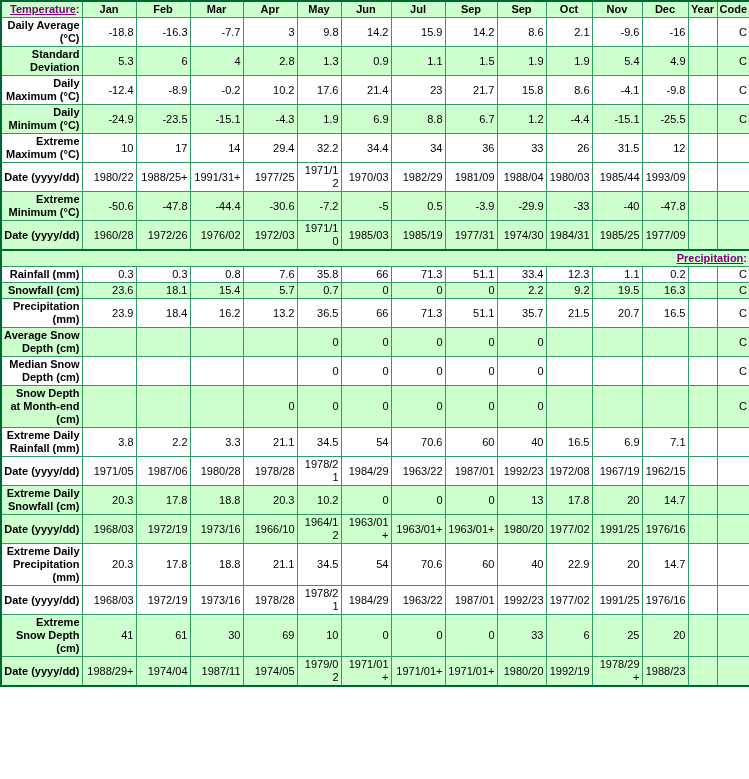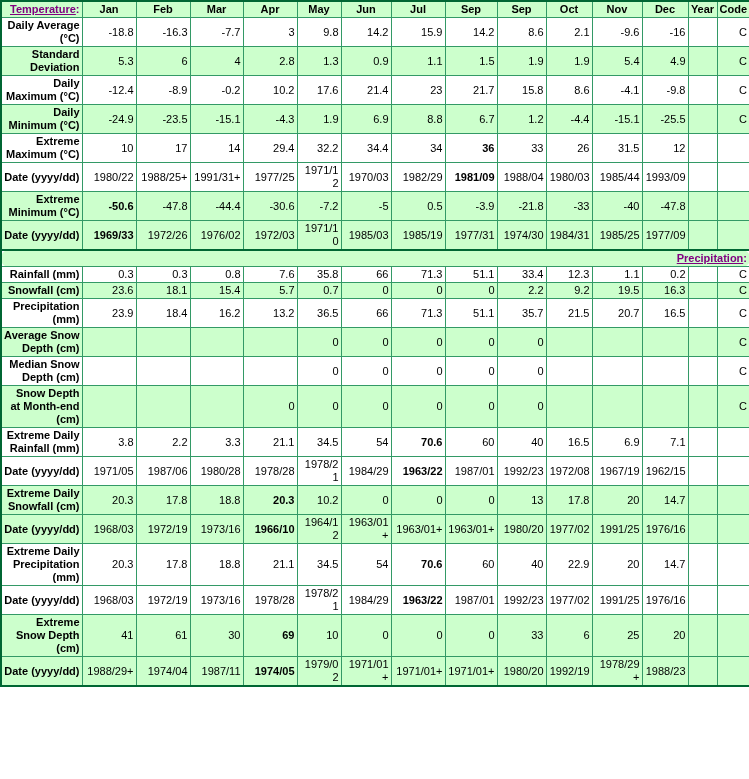--- a/index.html
+++ b/index.html
@@ -35,21 +35,21 @@
     color: #0000cc;
     font-weight: bold;
     text-align: center;
     font-size: 12px;
     margin-top: 14px;
   }
   td.val {
     text-align: right;
     padding-right: 3px;
   }
-  td.b { font-weight: bold; }
+  td.b { font-weight: normal; }
   td.sec { font-size: 12px; }
   .seclink {
     color: #800080;
     font-weight: bold;
     text-decoration: underline;
   }
   .seccolon {
     color: #800080;
     font-weight: bold;
   }
@@ -199,30 +199,30 @@
       <tr class="g">
         <td class="lab">Extreme Minimum (°C)</td>
         <td class="val b">-50.6</td>
         <td class="val">-47.8</td>
         <td class="val">-44.4</td>
         <td class="val">-30.6</td>
         <td class="val">-7.2</td>
         <td class="val">-5</td>
         <td class="val">0.5</td>
         <td class="val">-3.9</td>
-        <td class="val">-21.8</td>
+        <td class="val">-29.9</td>
         <td class="val">-33</td>
         <td class="val">-40</td>
         <td class="val">-47.8</td>
         <td class="val"></td>
         <td class="val"></td>
       </tr>
       <tr class="g">
         <td class="lab">Date (yyyy/dd)</td>
-        <td class="val b">1969/33</td>
+        <td class="val b">1960/28</td>
         <td class="val">1972/26</td>
         <td class="val">1976/02</td>
         <td class="val">1972/03</td>
         <td class="val">1971/10</td>
         <td class="val">1985/03</td>
         <td class="val">1985/19</td>
         <td class="val">1977/31</td>
         <td class="val">1974/30</td>
         <td class="val">1984/31</td>
         <td class="val">1985/25</td>

